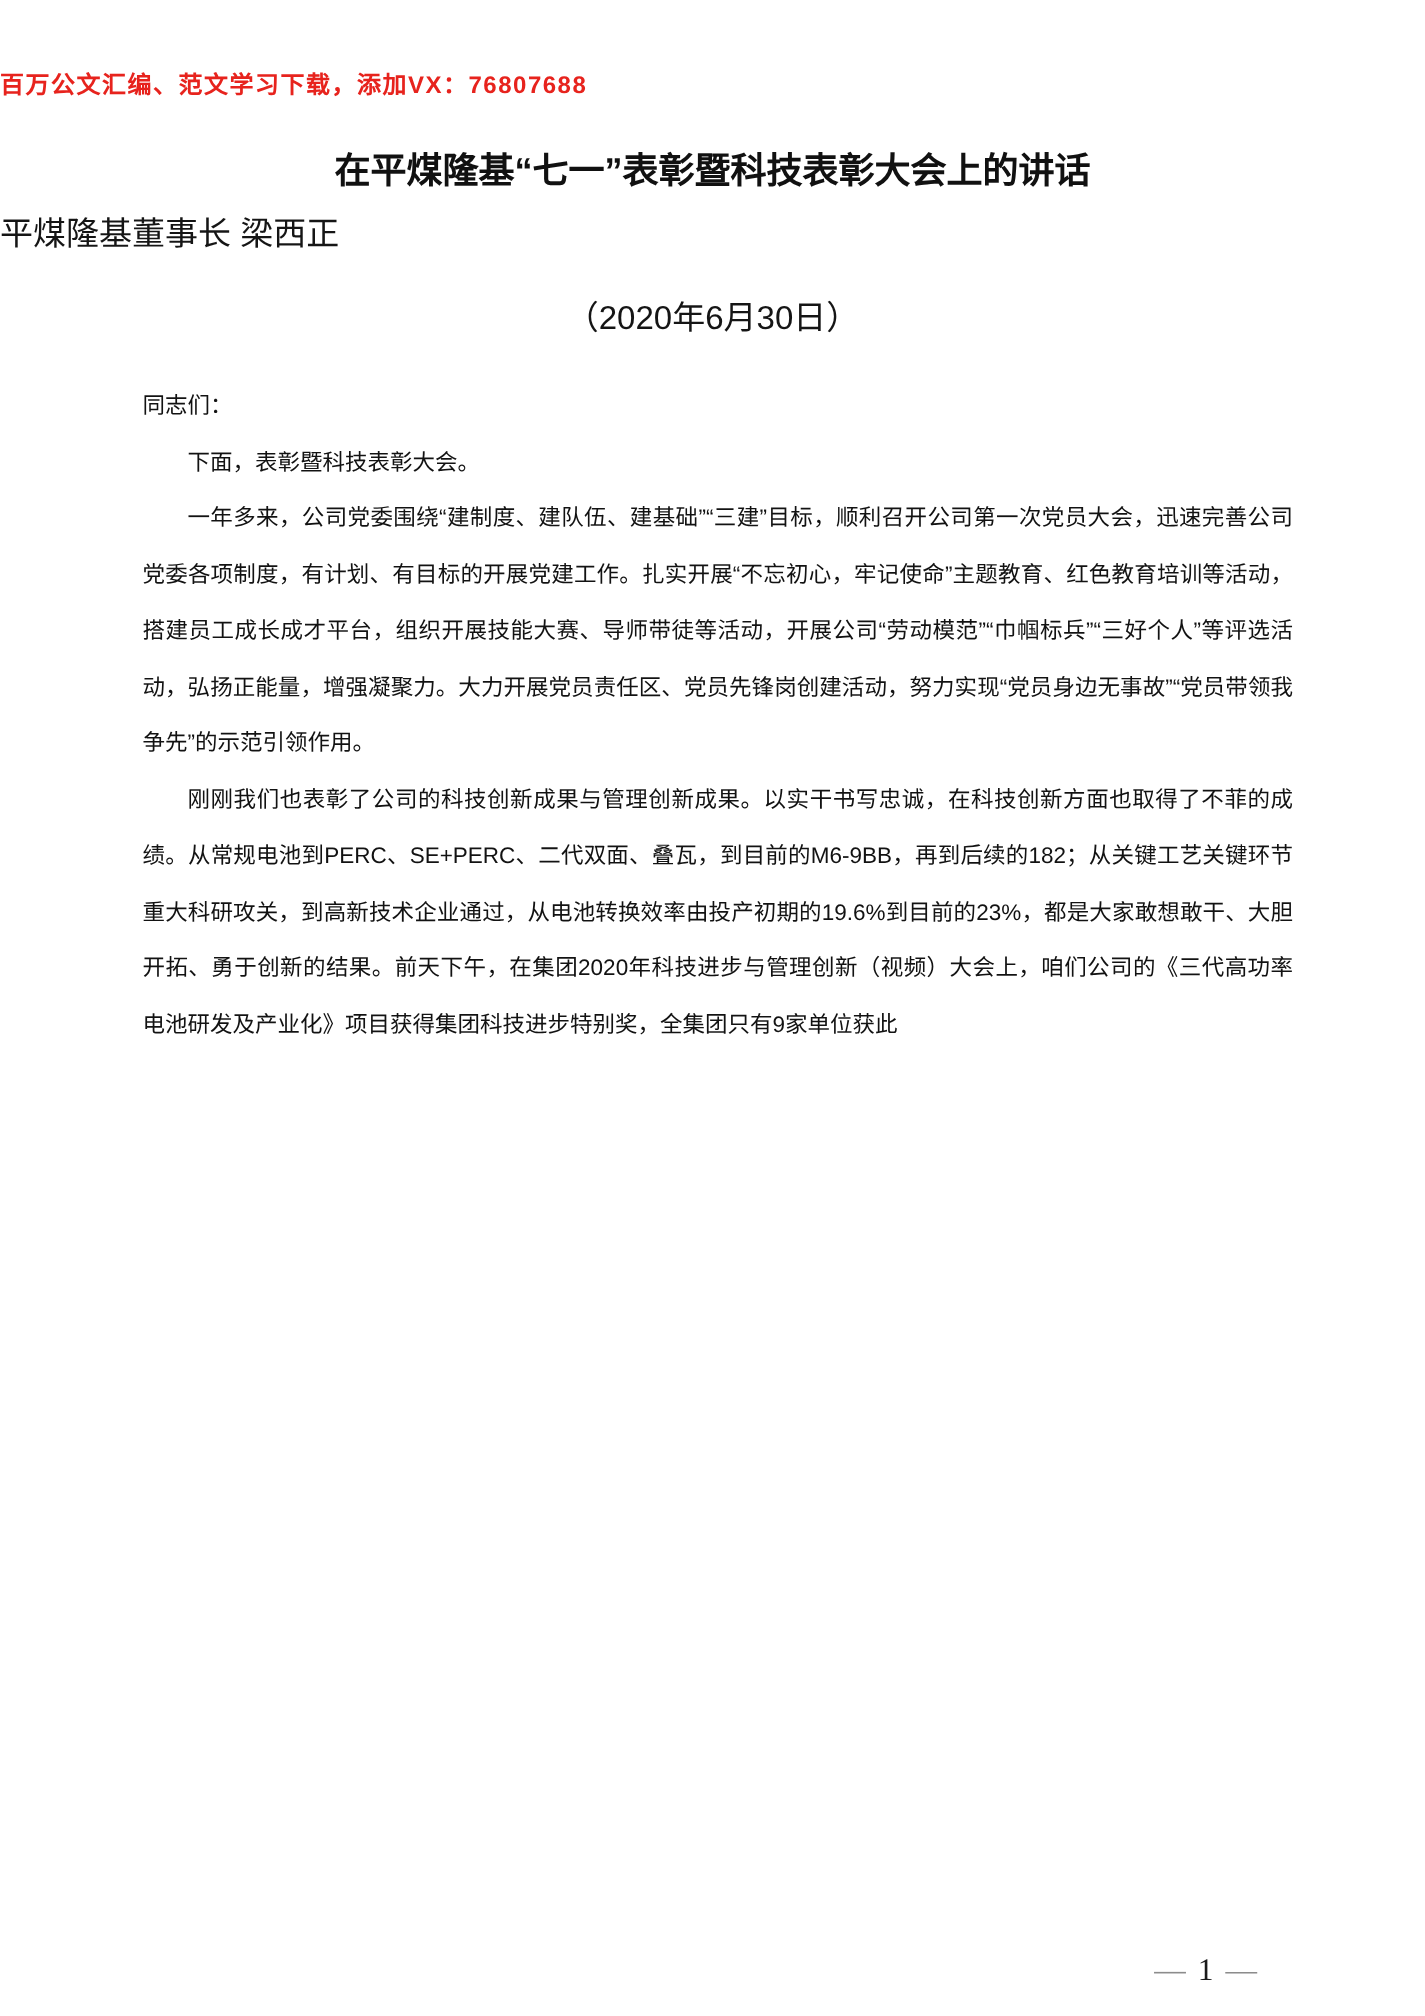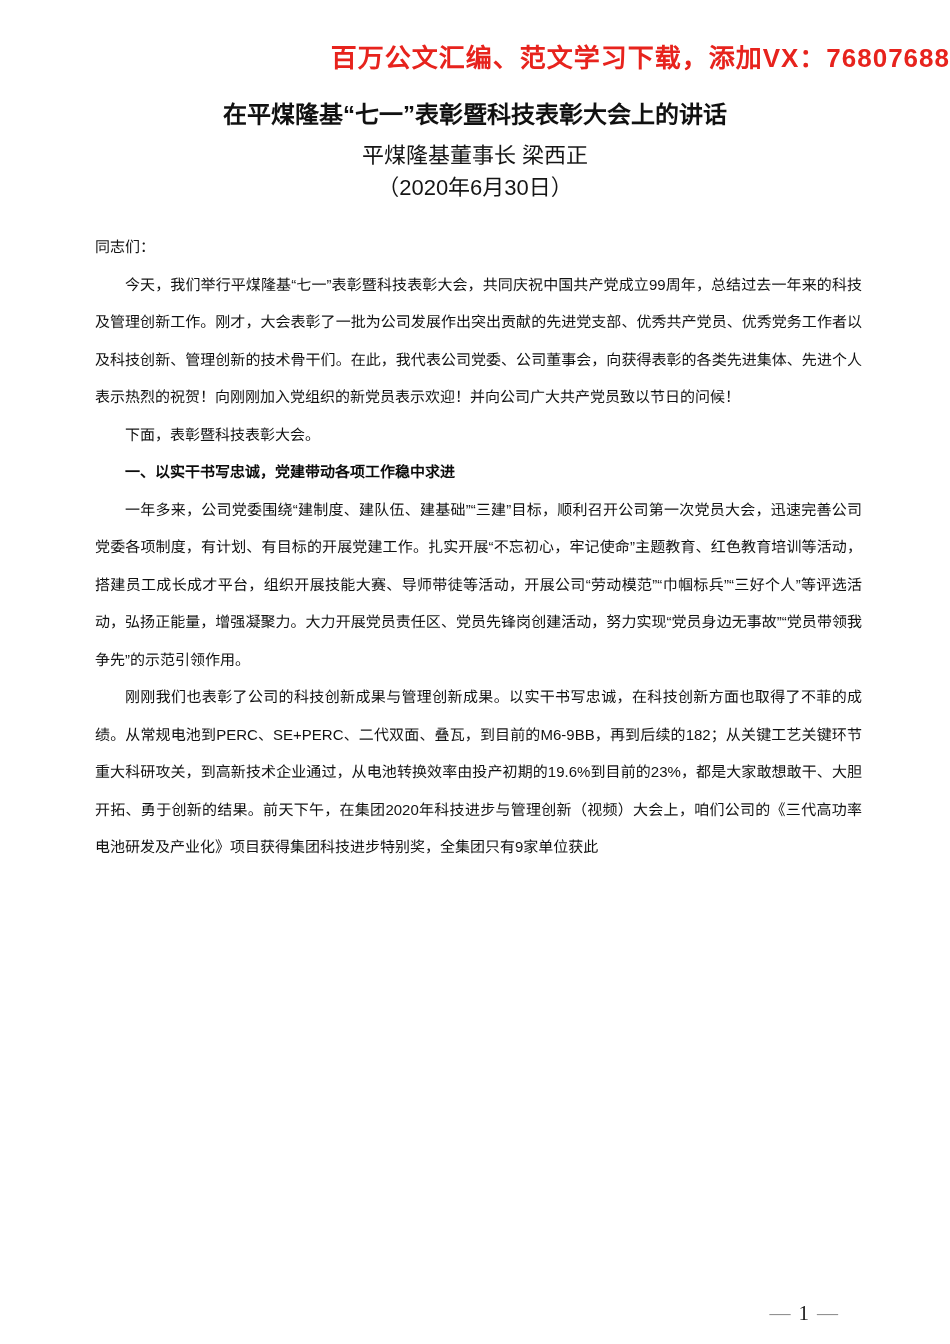--- a/index.html
+++ b/index.html
@@ -13,43 +13,42 @@
     height: 1344px;
     margin: 0 auto;
     background: #ffffff;
     box-sizing: border-box;
     padding-top: 44px;
     font-family: "Liberation Sans", "DejaVu Sans", sans-serif;
     color: #151515;
     overflow: hidden;
   }
   .watermark {
-    text-align: right;
-    font-size: 26px;
+    text-align: left;
+    font-size: 16px;
     font-weight: 700;
     letter-spacing: 1px;
     line-height: 28px;
   }
   .doc-title {
     margin: 28px 0 0 0;
     text-align: center;
     font-size: 24px;
     font-weight: 700;
     line-height: 30px;
     color: #111111;
   }
   .doc-author {
     margin-top: 12px;
-    text-align: center;
     font-size: 22px;
     font-weight: 400;
     line-height: 28px;
   }
   .doc-date {
-    margin-top: 4px;
+    margin-top: 28px;
     text-align: center;
     font-size: 22px;
     font-weight: 400;
     line-height: 28px;
   }
   .doc-body {
     margin: 26px 88px 0 95px;
     font-size: 15px;
     line-height: 37.5px;
     text-align: justify;
@@ -89,23 +88,21 @@
   <div class="watermark" style="color: rgb(231, 35, 29);">百万公文汇编、范文学习下载，添加VX：76807688</div>
 
   <h1 class="doc-title">在平煤隆基“七一”表彰暨科技表彰大会上的讲话</h1>
 
   <div class="doc-author">平煤隆基董事长 梁西正</div>
 
   <div class="doc-date">（2020年6月30日）</div>
 
   <div class="doc-body">
     <p class="salutation">同志们：</p>
-    <p class="indent">今天，我们举行平煤隆基“七一”表彰暨科技表彰大会，共同庆祝中国共产党成立99周年，总结过去一年来的科技及管理创新工作。刚才，大会表彰了一批为公司发展作出突出贡献的先进党支部、优秀共产党员、优秀党务工作者以及科技创新、管理创新的技术骨干们。在此，我代表公司党委、公司董事会，向获得表彰的各类先进集体、先进个人表示热烈的祝贺！向刚刚加入党组织的新党员表示欢迎！并向公司广大共产党员致以节日的问候！</p>
     <p class="indent">下面，表彰暨科技表彰大会。</p>
-    <p class="section-heading">一、以实干书写忠诚，党建带动各项工作稳中求进</p>
     <p class="indent">一年多来，公司党委围绕“建制度、建队伍、建基础”“三建”目标，顺利召开公司第一次党员大会，迅速完善公司党委各项制度，有计划、有目标的开展党建工作。扎实开展“不忘初心，牢记使命”主题教育、红色教育培训等活动，搭建员工成长成才平台，组织开展技能大赛、导师带徒等活动，开展公司“劳动模范”“巾帼标兵”“三好个人”等评选活动，弘扬正能量，增强凝聚力。大力开展党员责任区、党员先锋岗创建活动，努力实现“党员身边无事故”“党员带领我争先”的示范引领作用。</p>
     <p class="indent">刚刚我们也表彰了公司的科技创新成果与管理创新成果。以实干书写忠诚，在科技创新方面也取得了不菲的成绩。从常规电池到PERC、SE+PERC、二代双面、叠瓦，到目前的M6-9BB，再到后续的182；从关键工艺关键环节重大科研攻关，到高新技术企业通过，从电池转换效率由投产初期的19.6%到目前的23%，都是大家敢想敢干、大胆开拓、勇于创新的结果。前天下午，在集团2020年科技进步与管理创新（视频）大会上，咱们公司的《三代高功率电池研发及产业化》项目获得集团科技进步特别奖，全集团只有9家单位获此</p>
   </div>
 
   <div class="page-number">
     <span class="dash">—</span><span>1</span><span class="dash">—</span>
   </div>
 
 </div>
 

